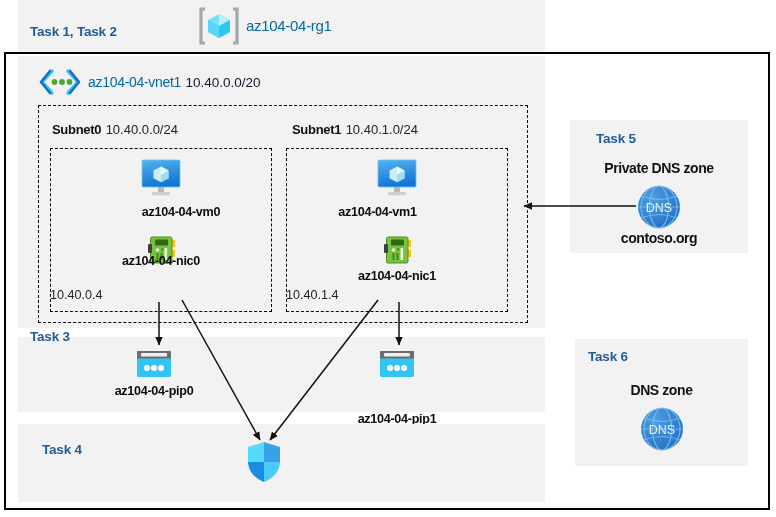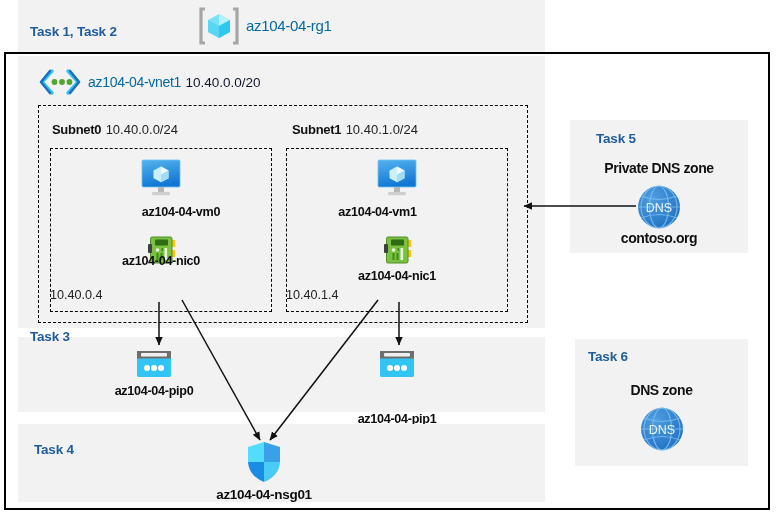--- a/index.html
+++ b/index.html
@@ -180,38 +180,37 @@
       <rect x="1" y="1" width="34" height="7.5" fill="#6e6e6e"></rect>
       <rect x="5" y="3" width="26" height="3.6" rx="1" fill="#efefef"></rect>
       <circle cx="11" cy="18" r="3" fill="#ffffff"></circle>
       <circle cx="18" cy="18" r="3" fill="#ffffff"></circle>
       <circle cx="25" cy="18" r="3" fill="#ffffff"></circle>
     </svg>
   </div>
   <div class="abs nodelbl" style="left:317px;top:384px;width:160px;margin-top:28px;">az104-04-pip1</div>
 
   <div class="abs panel" style="left:18px;top:424px;width:527px;height:78px;"></div>
-  <div class="abs tasklbl" style="left:34px;top:442px;text-align:center;">Task 4</div>
+  <div class="abs tasklbl" style="left:42px;top:442px;text-align:center;">Task 4</div>
 
   <div class="abs" style="left:246px;top:441px;width:36px;height:42px;">
     <svg width="36" height="42" viewBox="0 0 36 42">
       <defs>
         <clipPath id="shclip">
           <path d="M18 1 L34 6 L34 20 C34 31 26 38 18 41 C10 38 2 31 2 20 L2 6 Z"></path>
         </clipPath>
       </defs>
       <g clip-path="url(#shclip)">
         <rect x="0" y="0" width="18" height="21" fill="#53dcfb"></rect>
         <rect x="18" y="0" width="18" height="21" fill="#3aa0e8"></rect>
         <rect x="0" y="21" width="18" height="21" fill="#1b8ce3"></rect>
         <rect x="18" y="21" width="18" height="21" fill="#49caf7"></rect>
       </g>
     </svg>
   </div>
-  <div class="abs nodelbl" style="left:184px;top:487px;width:160px;font-size:13.5px;">az104-04-nsg01</div>
 
   <div class="abs panel" style="left:570px;top:120px;width:178px;height:133px;"></div>
   <div class="abs tasklbl" style="left:596px;top:131px;">Task 5</div>
   <div class="abs ctr" style="left:570px;top:160px;width:178px;font-size:14px;">Private DNS zone</div>
 
   <div class="abs" style="left:636px;top:184px;width:46px;height:46px;">
     <svg width="46" height="46" viewBox="0 0 46 46">
       <defs>
         <radialGradient id="dnsg1" cx="0.35" cy="0.3" r="0.8">
           <stop offset="0" stop-color="#4f9ee0"></stop>

